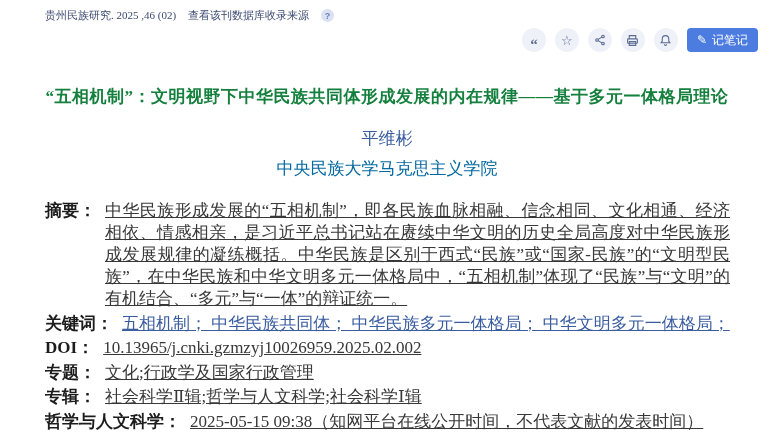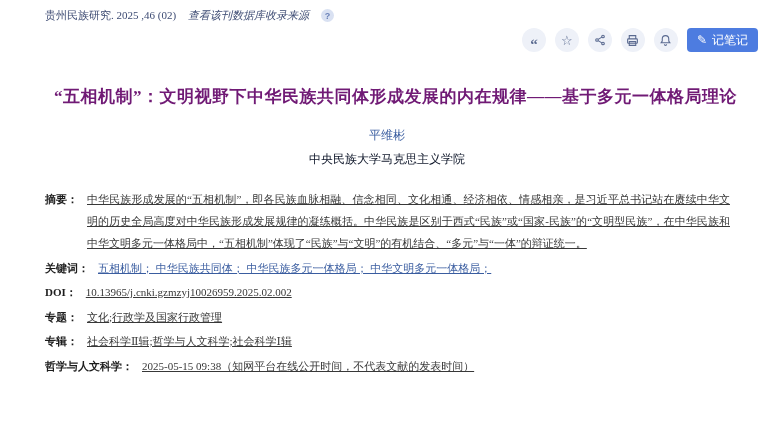--- a/index.html
+++ b/index.html
@@ -13,21 +13,21 @@
   }
   
   .header { position:relative; height:58px; }
   .journal-line {
     position:absolute; left:45px; top:8px;
     font-size:11px; color:#3d4b73;
     display:flex; align-items:center; gap:12px;
     white-space:nowrap;
   }
   .journal-line .journal { cursor:pointer; }
-  .journal-line .view-source { cursor:pointer;font-style:italic; }
+  .journal-line .view-source { cursor:pointer; }
   .help-circle {
     width:13px; height:13px; border-radius:50%;
     background:#d9e1f2; color:#6b82b8;
     font-family:"Liberation Sans",sans-serif;
     font-size:9px; font-weight:bold;
     display:inline-flex; align-items:center; justify-content:center;
     cursor:pointer;
   }
   .toolbar {
     position:absolute; right:16px; top:28px;
@@ -47,34 +47,34 @@
     background:#4d7ce0; color:#ffffff;
     border:none; border-radius:4px;
     font-size:12px;
     display:flex; align-items:center; gap:5px;
     cursor:pointer;
   }
   .note-btn .pencil { font-size:12px; }
   
   .title {
     width:700px; margin:26px auto 0 auto;
-    text-align:right;
-    font-size:17px; font-weight:bold; color:#701a75;
+    text-align:center;
+    font-size:17px; font-weight:bold; color:#15803d;
     line-height:26px;
     letter-spacing:0.5px;
   }
-  .author-line { text-align:center; margin-top:17px; font-size:12px; color:#3a5da0; }
+  .author-line { text-align:center; margin-top:17px; font-size:17px; color:#3a5da0; }
   .author-line span { cursor:pointer; }
-  .affil-line  { text-align:center; margin-top:7px;  font-size:12px; color:#0f172a; }
+  .affil-line  { text-align:center; margin-top:7px;  font-size:17px; color:#0369a1; }
   .affil-line span { cursor:pointer; }
   
   .meta { margin:20px 44px 0 45px; }
   .meta-row {
     display:flex; align-items:flex-start;
-    font-size:11px; line-height:22px;
+    font-size:17px; line-height:22px;
     margin-bottom:2.5px;
   }
   .meta-row .label {
     font-weight:bold; color:#1c1c1c;
     white-space:nowrap; margin-right:9px; flex-shrink:0;
   }
   .meta-row .value { color:#383838; text-align:justify;text-decoration:underline; }
   .meta-row .value.link { color:#3a5da0; cursor:pointer; }
 </style>
 </head>

